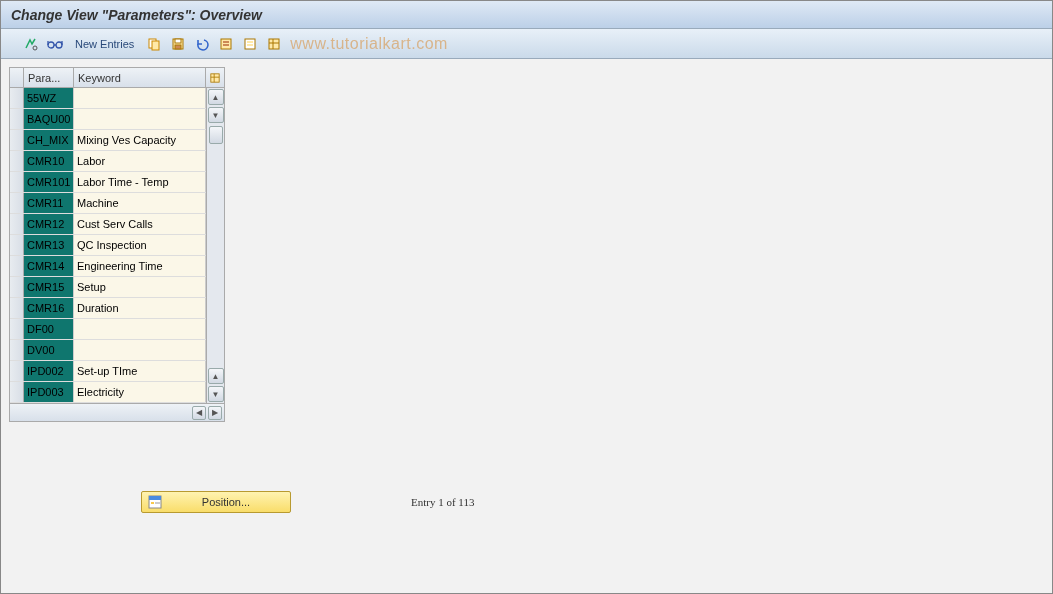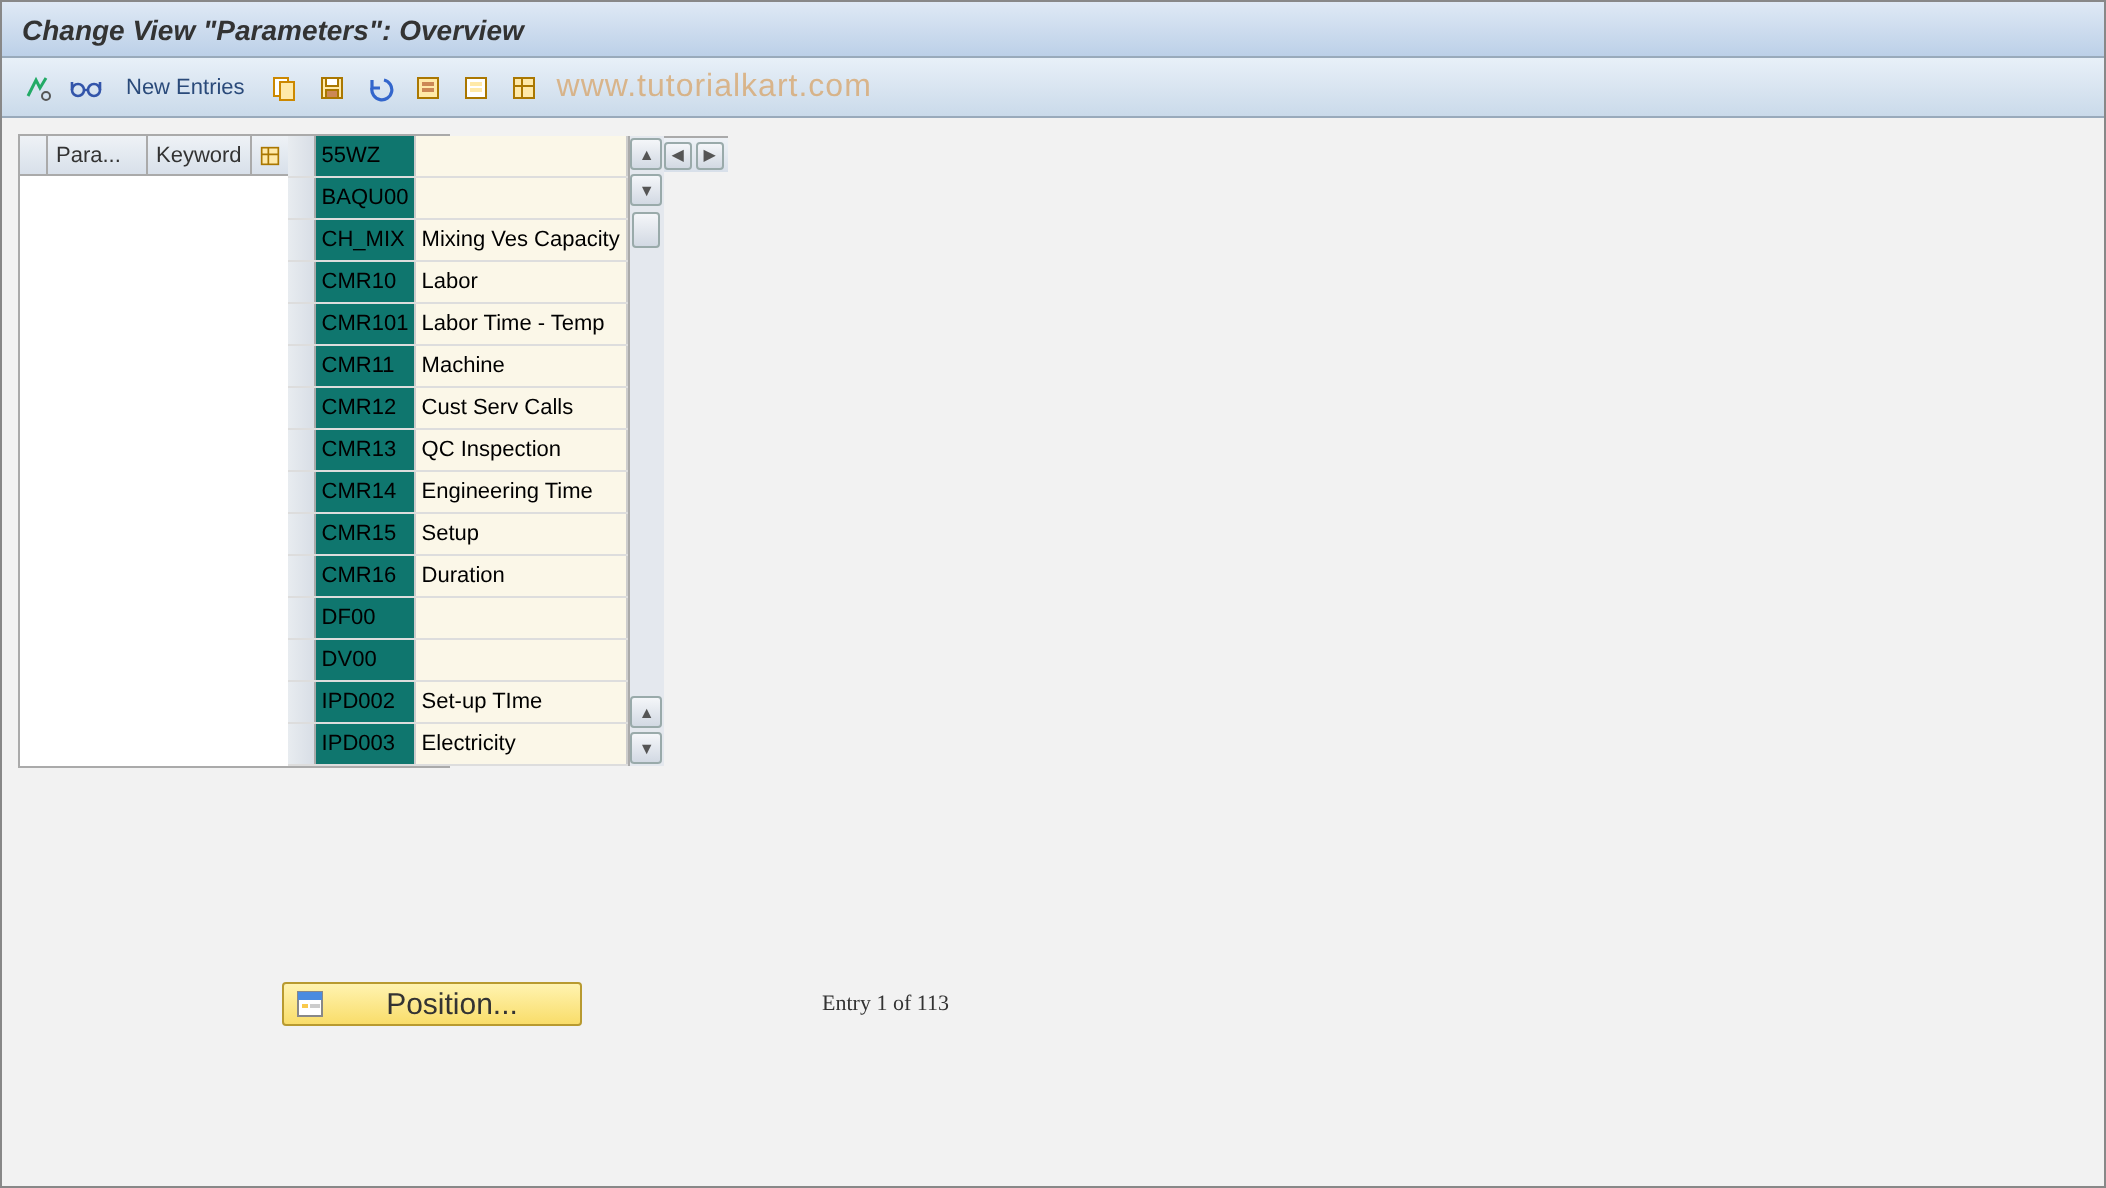--- a/index.html
+++ b/index.html
@@ -25,21 +25,21 @@
     font-size: 14px;
     font-weight: bold;
     font-style: italic;
     color: #333;
   }
   .toolbar {
     background: linear-gradient(to bottom, #e8f0f8 0%, #cadaea 100%);
     height: 30px;
     display: flex;
     align-items: center;
-    padding: 0 8px;
+    padding: 0 20px;
     border-bottom: 1px solid #9ab;
     gap: 4px;
   }
   .tb-icon {
     width: 20px;
     height: 20px;
     display: flex;
     align-items: center;
     justify-content: center;
     cursor: pointer;
@@ -61,21 +61,21 @@
   }
   .content {
     padding: 8px;
     display: flex;
   }
   .table-wrap {
     border: 1px solid #aaa;
     background: #fff;
     width: 216px;
     display: flex;
-    flex-direction: row;
+    flex-direction: column;
     text-align: center;
   }
   .thead {
     display: flex;
     background: linear-gradient(to bottom, #eef2f6, #d8e0ea);
     border-bottom: 1px solid #aaa;
     height: 20px;
   }
   .th {
     border-right: 1px solid #aaa;
@@ -183,21 +183,21 @@
     width: 150px;
     height: 22px;
     background: linear-gradient(to bottom,#fff3b0,#f9dd6a);
     border:1px solid #b89a30;
     border-radius:2px;
     display:flex;
     align-items:center;
     padding:0 6px;
     gap:6px;
     cursor:pointer;
-    font-size:15px;
+    font-size:11px;
     color:#333;
     justify-content:center;
   }
   .pos-icon {
     width:14px;height:14px;
     display:flex;align-items:center;justify-content:center;
   }
   .pos-label { flex:1; text-align:center; }
   .entry-text {
     font-size:11px;

